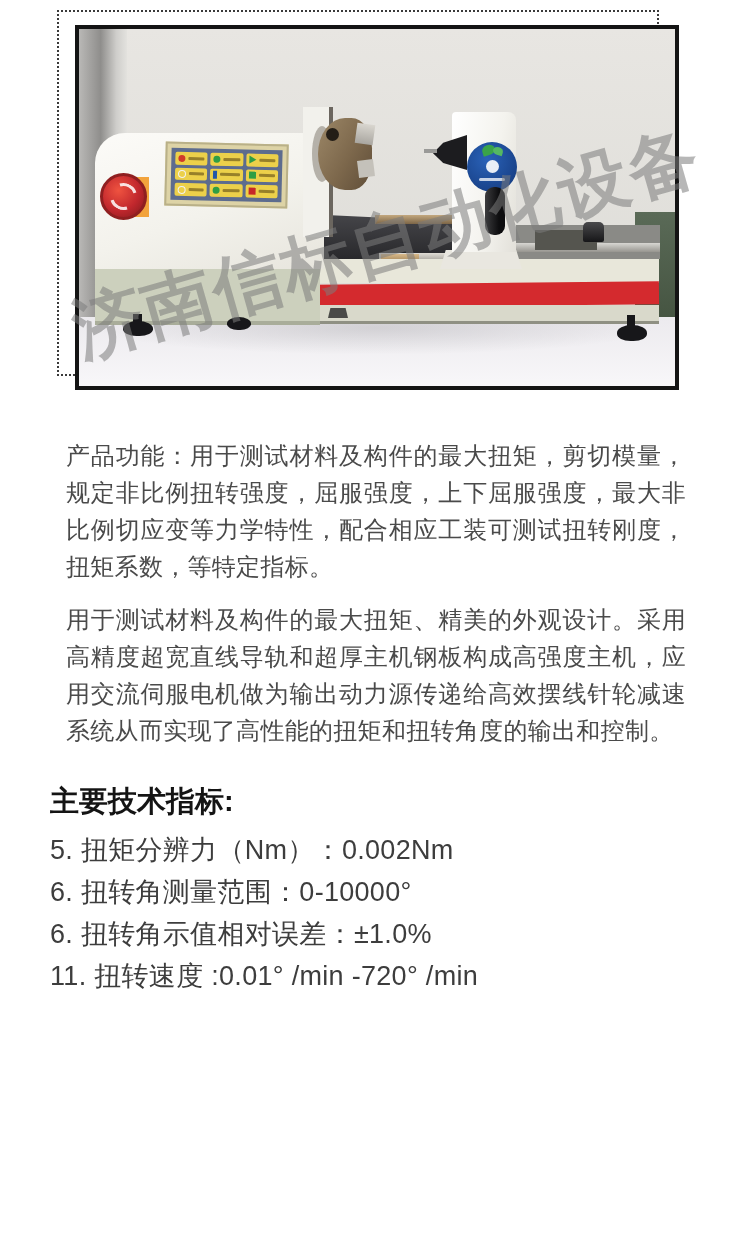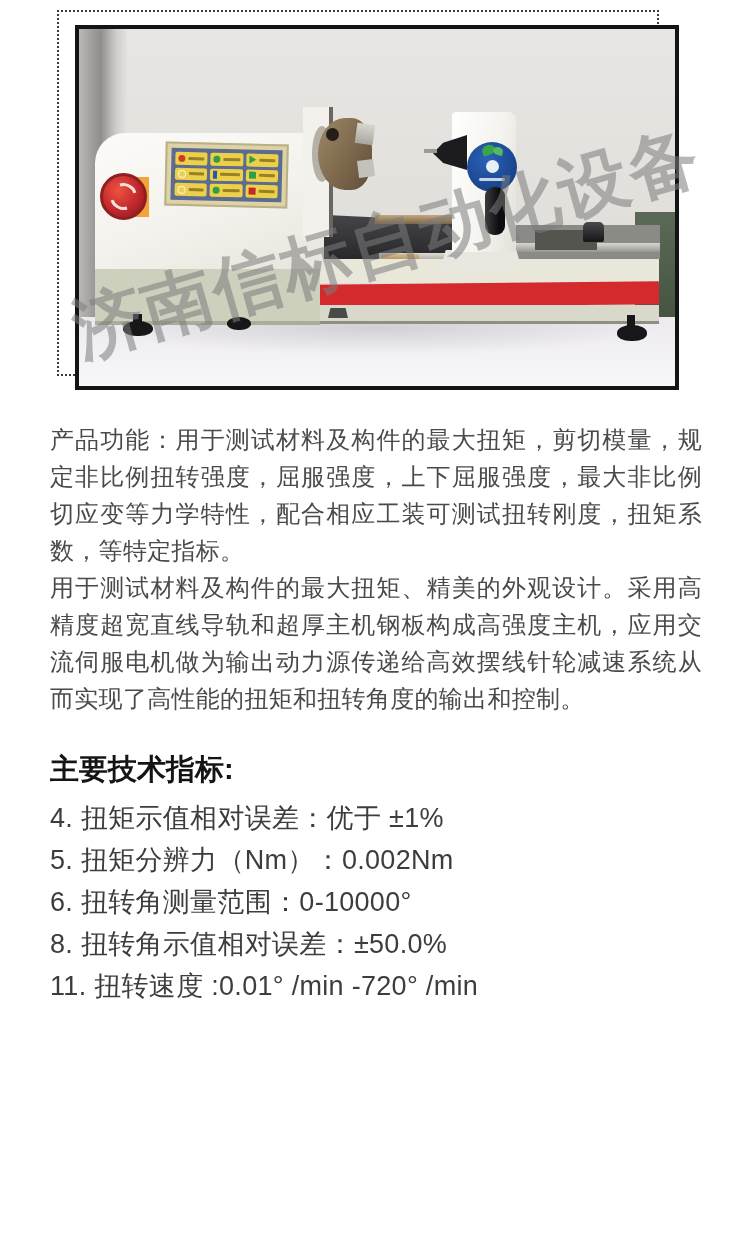--- a/index.html
+++ b/index.html
@@ -106,21 +106,21 @@
     border:3px solid transparent;border-top-color:#ffffff;border-bottom-color:#ffffff;transform:rotate(28deg);opacity:.85;}
   
   .watermark{
     position:absolute;left:78px;top:286px;z-index:5;
     font-size:70px;font-weight:800;letter-spacing:2px;white-space:nowrap;
     color:rgba(124,124,124,.55);
     transform:rotate(-16deg);transform-origin:0 60%;
   }
   
   .content{position:absolute;left:50px;top:421px;width:652px;z-index:3;}
-  .content p{margin:0;font-size:24px;line-height:37px;color:#4a4a4a;text-align:justify;letter-spacing:.3px;}
+  .content p{margin:16px;font-size:24px;line-height:37px;color:#4a4a4a;text-align:justify;letter-spacing:.3px;}
   .spec-heading{margin:34px 0 0;font-size:29px;line-height:36px;font-weight:700;color:#141414;}
   .spec-list{margin-top:10px;}
   .spec-item{font-size:27px;line-height:42px;color:#3d3d3d;letter-spacing:.3px;white-space:nowrap;}
 </style>
 </head>
 <body>
 
 <div class="marquee"></div>
 
 <div class="photo-frame">
@@ -217,19 +217,18 @@
 
 <div class="watermark">济南信标自动化设备</div>
 
 <div class="content">
   <p>产品功能：用于测试材料及构件的最大扭矩，剪切模量，规定非比例扭转强度，屈服强度，上下屈服强度，最大非比例切应变等力学特性，配合相应工装可测试扭转刚度，扭矩系数，等特定指标。</p>
   <p>用于测试材料及构件的最大扭矩、精美的外观设计。采用高精度超宽直线导轨和超厚主机钢板构成高强度主机，应用交流伺服电机做为输出动力源传递给高效摆线针轮减速系统从而实现了高性能的扭矩和扭转角度的输出和控制。</p>
 
   <h2 class="spec-heading">主要技术指标:</h2>
 
   <div class="spec-list">
-    <div class="spec-item">4. 扭矩示值相对误差：优于 ±1%</div>
     <div class="spec-item">5. 扭矩分辨力（Nm）：0.002Nm</div>
     <div class="spec-item">6. 扭转角测量范围：0-10000°</div>
-    <div class="spec-item">8. 扭转角示值相对误差：±50.0%</div>
+    <div class="spec-item">6. 扭转角示值相对误差：±1.0%</div>
     <div class="spec-item">11. 扭转速度 :0.01° /min -720° /min</div>
   </div>
 </div>
 
 </body></html>

